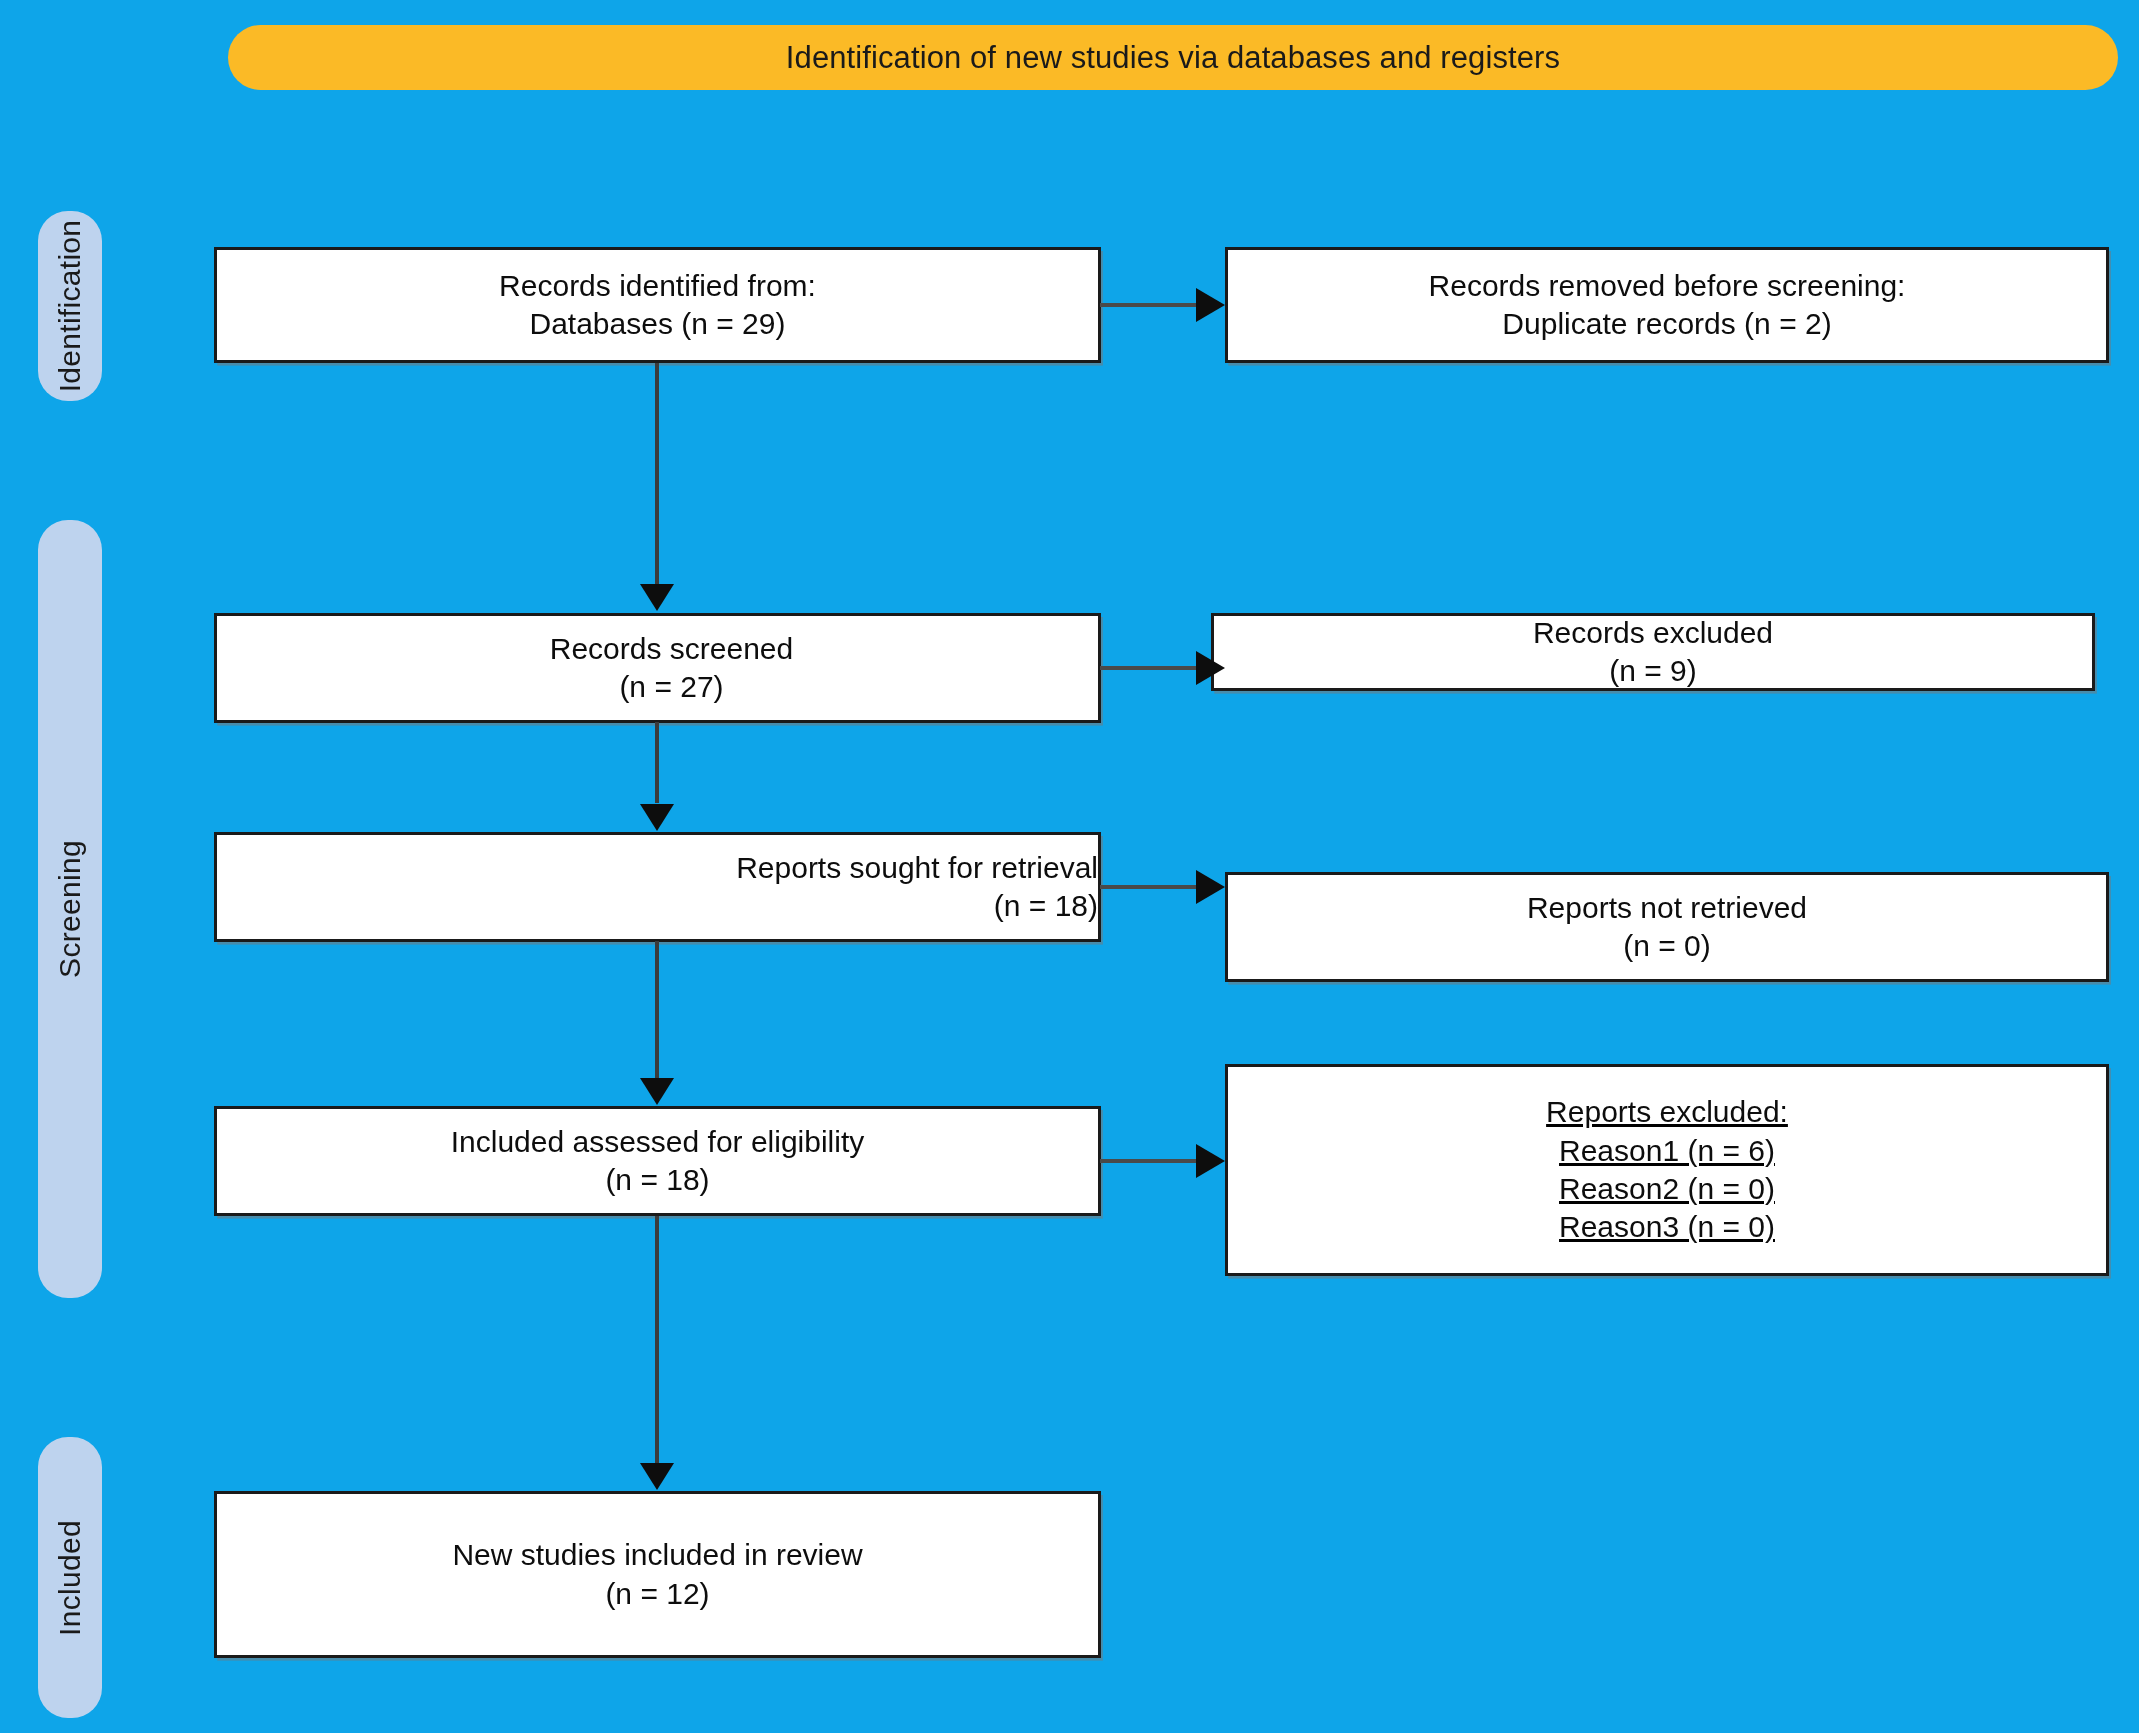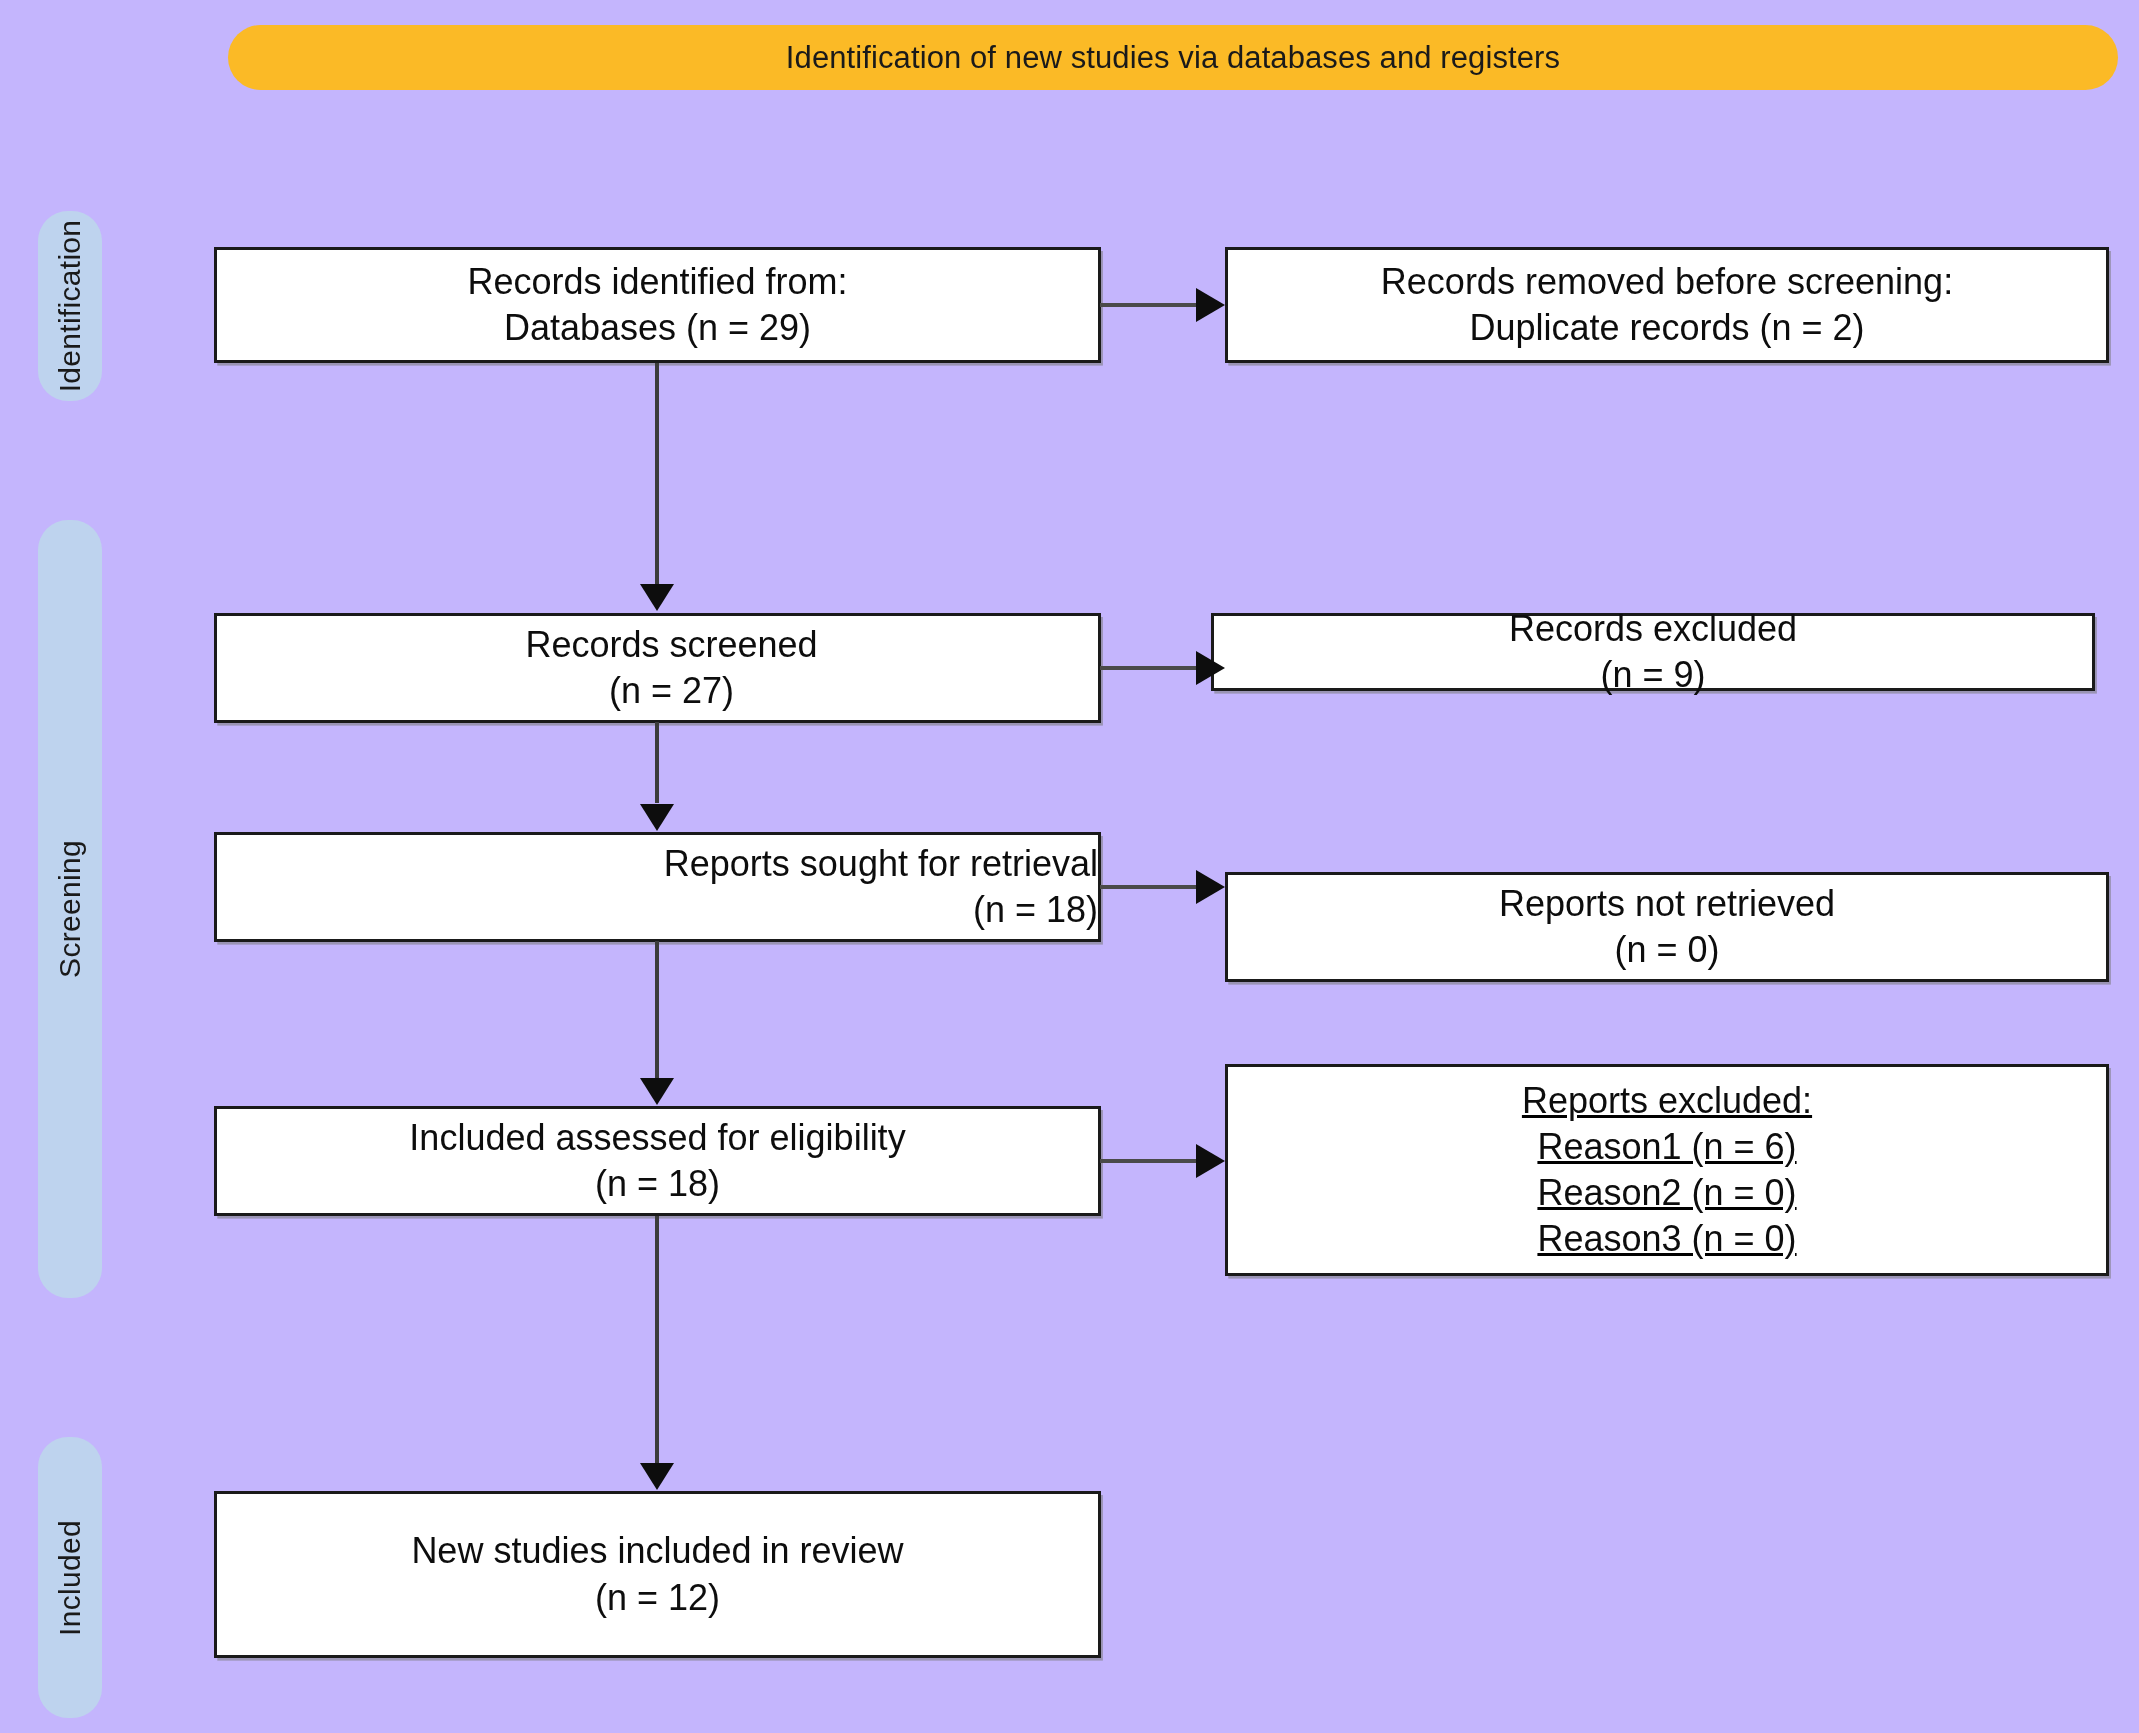--- a/index.html
+++ b/index.html
@@ -8,21 +8,21 @@
     background: #ffffff;
   }
   body {
     font-family: "Liberation Sans", sans-serif;
   }
 
   #canvas {
     position: relative;
     width: 2140px;
     height: 1733px;
-    background: #c4b5fd;
+    background: #0ea5e9;
     overflow: hidden;
   }
 
   
   .banner {
     position: absolute;
     left: 228px;
     top: 25px;
     width: 1890px;
     height: 65px;
@@ -66,21 +66,21 @@
     background: #ffffff;
     border: 3.3px solid #1a1a1a;
     box-sizing: border-box;
     display: flex;
     flex-direction: column;
     align-items: center;
     justify-content: center;
     box-shadow: 2.6px 3.3px 0 -0.7px rgba(120,120,120,0.55);
   }
   .pbox .line {
-    font-size: 36px;
+    font-size: 30px;
     color: #0d0d0d;
     line-height: 1.28;
     text-align: center;
     white-space: nowrap;
   }
 
   
   #box-identified  { left: 214px; top: 247px;  width: 887px; height: 116px; }
   #box-screened    { left: 214px; top: 613px;  width: 887px; height: 110px; padding-left: 28px; }
   #box-sought      { left: 214px; top: 832px; width: 887px; height: 110px; align-items: flex-end; }

